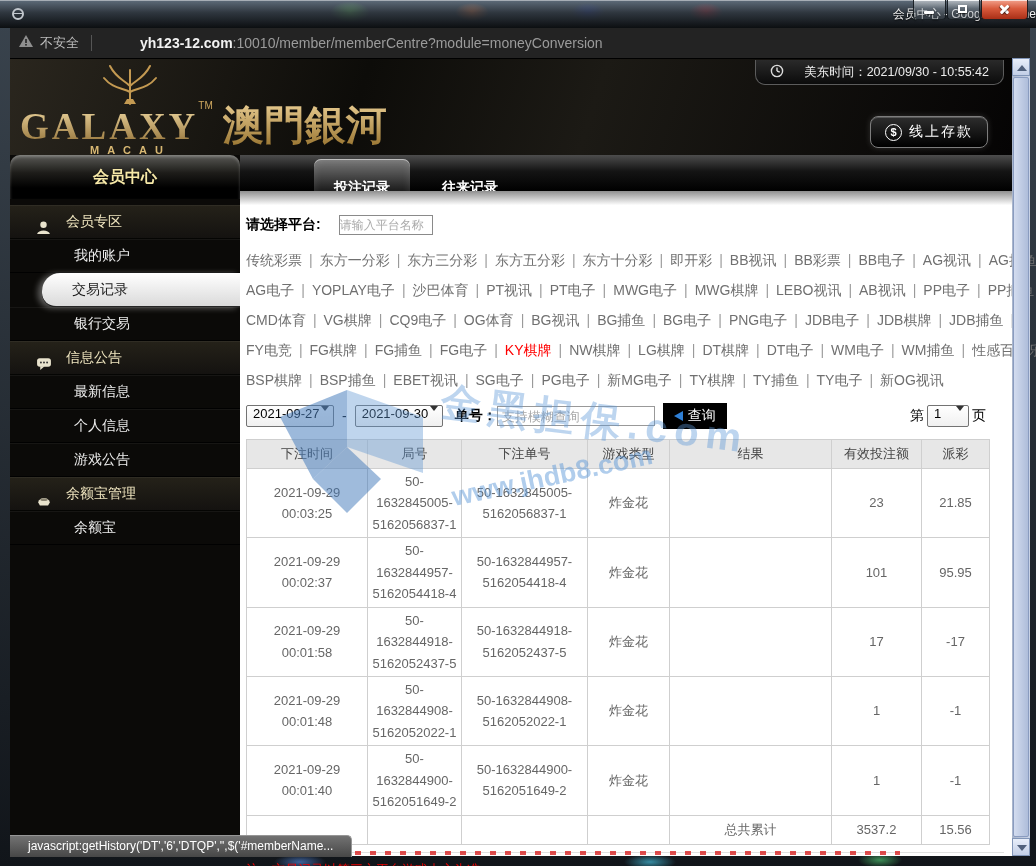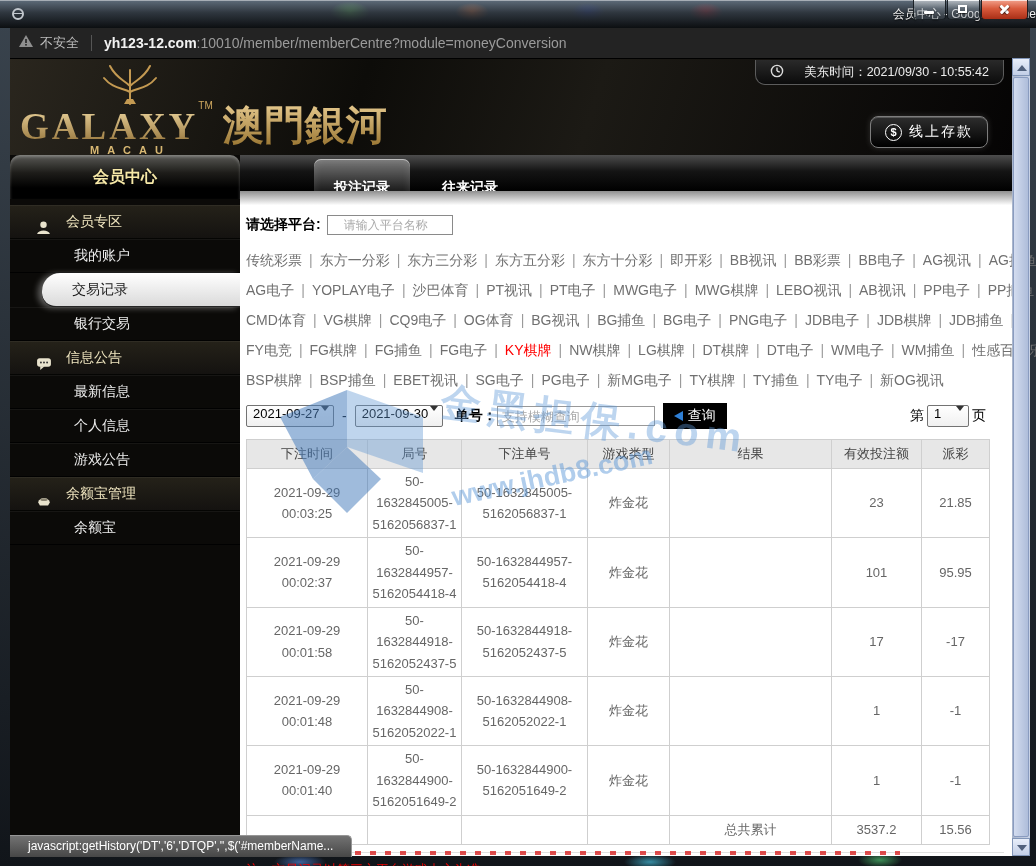--- a/index.html
+++ b/index.html
@@ -29,21 +29,21 @@
   .g-min{position:absolute;left:10px;top:11px;width:10px;height:3px;background:#fff;border-radius:1px;box-shadow:0 1px 1px rgba(0,0,0,.6);}
   .g-max{position:absolute;left:10px;top:5px;width:9px;height:8px;border:2px solid #fff;box-sizing:border-box;box-shadow:0 1px 1px rgba(0,0,0,.6);}
   .g-x1,.g-x2{position:absolute;left:17px;top:8px;width:11px;height:2.5px;background:#fff;border-radius:1px;box-shadow:0 1px 1px rgba(0,0,0,.5);}
   .g-x1{transform:rotate(45deg);} .g-x2{transform:rotate(-45deg);}
   .addressbar{position:absolute;left:10px;top:28px;width:1020px;height:30px;background:#232323;border-bottom:1px solid #000;
     display:flex;align-items:center;z-index:4;}
   .warn{margin-left:8px;display:inline-block;}
   .sec{color:#bcbcbc;font-size:13px;margin-left:6px;}
   .adiv{width:1px;height:16px;background:#555;margin:0 12px;}
   .url{font-size:14px;color:#9b9b9b;white-space:nowrap;overflow:hidden;}
-  .url b{color:#f2f2f2;font-weight:bold;}
+  .url b{color:#f2f2f2;font-weight:bold;margin-left:36px;}
   .pagebg{position:absolute;left:10px;top:58px;width:1002px;height:798px;background:#000;}
   
   .header{position:absolute;left:10px;top:58px;width:1002px;height:97px;
     background:linear-gradient(108deg,#2a261e 0%,#0d0c09 35%,#1c1a15 58%,#050404 100%);
     box-shadow:inset 0 1px 0 rgba(255,255,255,.12);}
   .fountain{position:absolute;left:88px;top:2px;}
   .brand{position:absolute;left:10px;top:40px;white-space:nowrap;}
   .gx{font-family:"Liberation Serif","DejaVu Serif",serif;font-size:37px;letter-spacing:3px;font-weight:bold;
     background:linear-gradient(#f0d9a2,#8f6d33);-webkit-background-clip:text;background-clip:text;color:transparent;}
   .gtm{font-size:10px;color:#cfa85f;vertical-align:top;position:relative;top:2px;}
@@ -78,21 +78,21 @@
     background:linear-gradient(180deg,#4d4d4d 0,#141414 45%,#000 100%);}
   .tab{position:absolute;top:4px;height:32px;line-height:32px;padding:12px 20px;color:#fff;font-weight:bold;font-size:14px;cursor:pointer;}
   .tab:nth-child(1){left:74px;}
   .tab:nth-child(2){left:182px;}
   .tab.active{background:linear-gradient(#7a7a7a,#1f1f1f 55%,#000);border-radius:7px 7px 0 0;
     box-shadow:inset 0 1px 0 rgba(255,255,255,.5), inset 0 0 10px rgba(255,255,255,.12);}
   .strip{position:absolute;left:0;top:36px;width:772px;height:14px;background:linear-gradient(#8f8f8f,#fdfdfd);}
   .content{position:absolute;left:0;top:50px;right:0;bottom:0;background:#fff;padding:8px 0 0 6px;box-sizing:border-box;}
   .prow{display:flex;align-items:center;margin-top:2px;}
   .plabel{font-size:14px;font-weight:bold;color:#000;}
-  .pinput{width:92px;height:18px;border:1px solid #8a8a8a;font-size:12px;margin-left:6px;padding:0 16px;color:#444;}
+  .pinput{width:92px;height:18px;border:1px solid #8a8a8a;font-size:12px;margin-left:18px;padding:0 0;color:#444;}
   .pinput::placeholder{color:#aaa;}
   .plinks{margin-top:10px;font-size:14px;color:#707070;}
   .pline{height:30px;line-height:30px;white-space:nowrap;}
   .plink{cursor:pointer;}
   .plink.hl{color:#ff0000;}
   .psep{color:#9a9a9a;margin:0 7px;}
   .queryrow{margin-top:8px;display:flex;align-items:center;font-size:14px;color:#000;}
   .dselect,.pselect{height:22px;border:1px solid #737373;border-radius:2px;background:linear-gradient(#fff,#f0f0f0);
     display:inline-flex;align-items:flex-start;justify-content:space-between;font-size:13px;padding:0 4px 0 6px;box-sizing:border-box;cursor:pointer;}
   .dselect{width:88px;}

